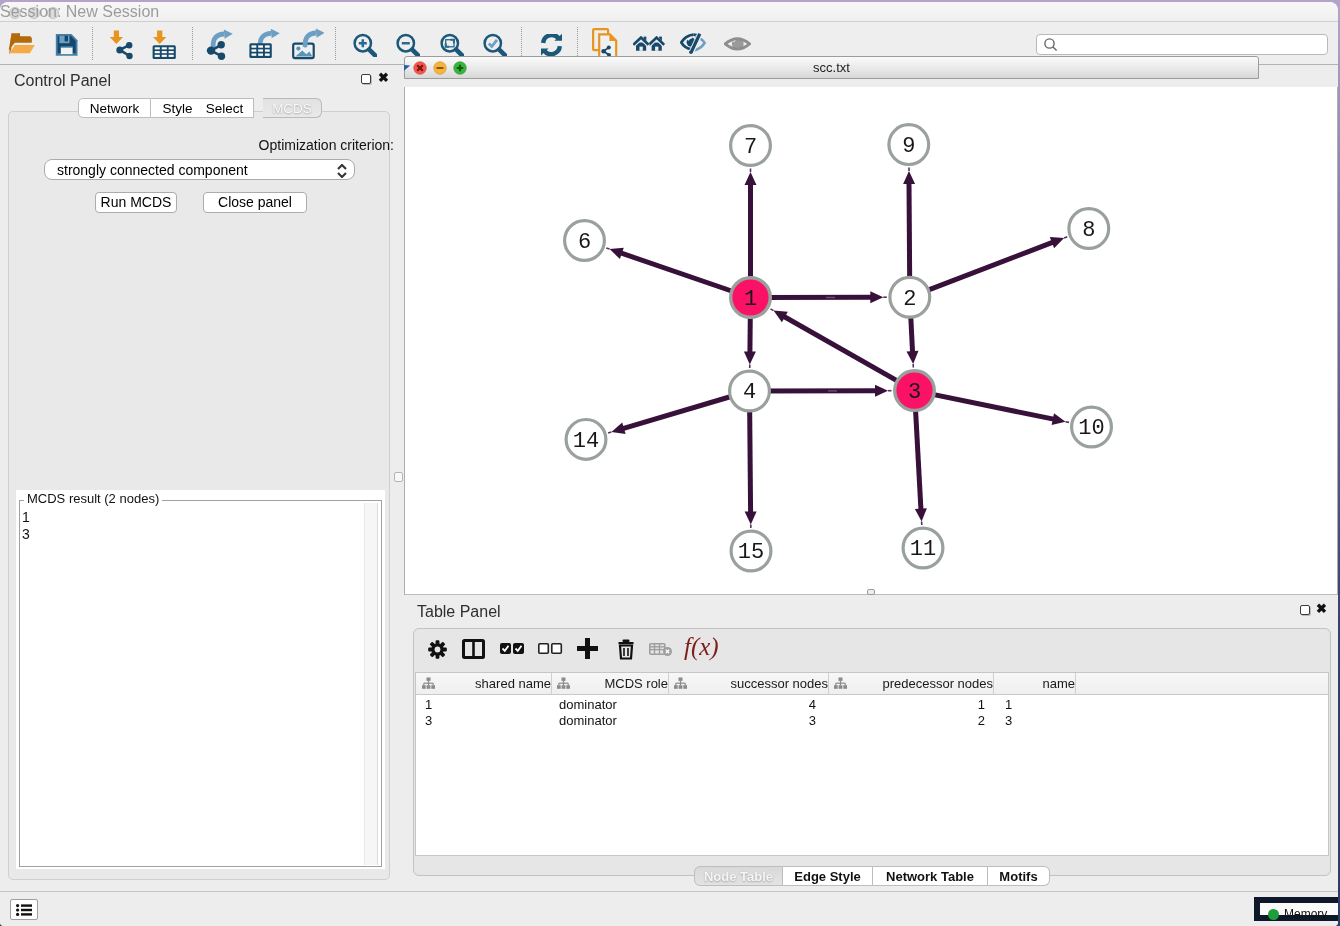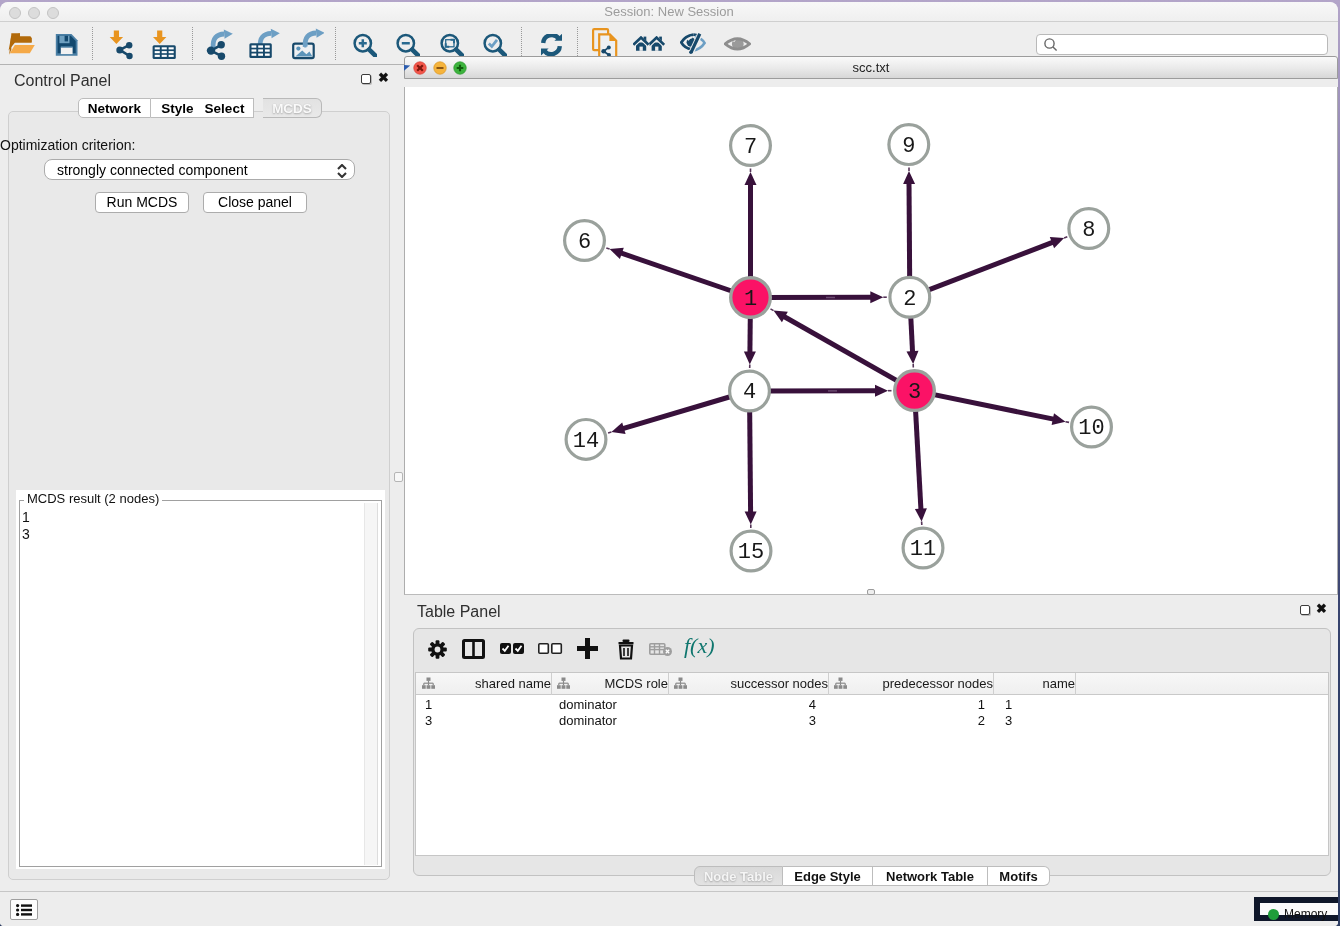--- a/index.html
+++ b/index.html
@@ -3,28 +3,28 @@
 <style>
 *{margin:0;padding:0;box-sizing:border-box}
 html,body{width:1340px;height:926px;overflow:hidden}
 body{font-family:"Liberation Sans",sans-serif;background:#2e3d63;position:relative}
 .abs{position:absolute}
 #desktop{position:absolute;left:0;top:0;width:1340px;height:926px;
  background:linear-gradient(180deg,#b3a5c9 0%,#9287b4 18%,#5f5c8d 45%,#32406a 70%,#2d3c62 100%)}
 #win{position:absolute;left:0;top:2px;width:1338px;height:924px;background:#ededed;border-radius:8px 8px 4px 4px;overflow:hidden}
 #titlebar{position:absolute;left:0;top:0;width:1338px;height:20px;background:linear-gradient(#f8f8f8,#efefef);border-bottom:1px solid #cfcfcf;border-radius:8px 8px 0 0}
 .tl{position:absolute;top:4.5px;width:12px;height:12px;border-radius:50%;background:#dcdcdc;border:1px solid #c3c3c3}
-#wtitle{position:absolute;left:0;top:0;width:100%;text-align:center;font-size:13px;line-height:20px;color:#9c9c9c}
+#wtitle{position:absolute;left:0;top:0;width:100%;text-align:left;font-size:16px;line-height:20px;color:#9c9c9c}
 #toolbar{position:absolute;left:0;top:20px;width:1338px;height:43px;background:#eeeeee;border-bottom:1px solid #b3b3b3}
 .sep{position:absolute;top:5px;height:33px;width:0;border-left:1px dotted #999}
 #search{position:absolute;left:1036px;top:12px;width:292px;height:21px;background:#fff;border:1px solid #b9b9b9;border-radius:4px}
 .panelhead{font-size:16px;color:#2f2f2f}
 .fl-sq{position:absolute;width:10px;height:10px;border:1.6px solid #3c3c3c;border-radius:2px;background:#fff;box-shadow:1px 1px 0 #bbb}
 .fl-x{position:absolute;font-size:13px;font-weight:bold;color:#111;line-height:10px}
-.tab{position:absolute;top:96px;height:20px;background:#fff;border:1px solid #bcbcbc;border-left:none;font-size:13.5px;font-weight:bold;color:#000;text-align:center;line-height:19px;z-index:5}
+.tab{position:absolute;top:96px;height:20px;background:#fff;border:1px solid #bcbcbc;border-left:none;font-size:13.5px;font-weight:normal;color:#000;text-align:center;line-height:19px;z-index:5}
 .btn{position:absolute;background:#fff;border:1px solid #acacac;border-radius:4px;font-size:14px;color:#000;text-align:center;line-height:19px}
 .btab{position:absolute;top:864px;height:20px;background:#fff;border:1px solid #bdbdbd;border-left:none;font-size:13px;font-weight:bold;color:#111;text-align:center;line-height:19px;z-index:5}
 .th-sep{position:absolute;top:0;height:22px;width:1px;background:#cfcfcf}
 .cell{position:absolute;font-size:13px;color:#111;line-height:16px}
 .hcell{position:absolute;top:0;height:22px;font-size:13px;color:#191919;line-height:22px;text-align:right}
 </style></head>
 <body>
 <div id="desktop"></div>
 <div id="win">
  <div id="titlebar">
@@ -180,40 +180,40 @@
  </div>
 
  <div class="abs panelhead" style="left:14px;top:70px">Control Panel</div>
  <div class="fl-sq" style="left:361px;top:72px"></div>
  <div class="fl-x" style="left:378px;top:71px">✖</div>
  <div class="abs" style="left:8px;top:109px;width:382px;height:769px;background:#e9e9e9;border:1px solid #cfcfcf;border-radius:5px"></div>
  <div class="tab" style="left:78px;width:73px;border-left:1px solid #bcbcbc;border-radius:5px 0 0 5px">Network</div>
  <div class="tab" style="left:151px;width:54px">Style</div>
  <div class="tab" style="left:196px;width:58px">Select</div>
  <div class="tab" style="left:263px;width:59px;border-radius:0 6px 6px 0;background:linear-gradient(#e2e2e2,#e9e9e9);color:#fafafa;text-shadow:0 1px 2px #ababab,0 0 1px #c4c4c4;border-color:#b9b9b9">MCDS</div>
- <div class="abs" style="left:0;top:135px;width:394px;text-align:left;font-size:14px;color:#111">Optimization criterion:</div>
+ <div class="abs" style="left:0;top:135px;width:394px;text-align:right;font-size:14px;color:#111">Optimization criterion:</div>
  <div class="abs" style="left:44px;top:157px;width:311px;height:21px;background:#fff;border:1px solid #ababab;border-radius:8px;font-size:14px;line-height:20px;color:#000">
    <span style="padding-left:12px">strongly connected component</span>
    <svg width="12" height="14" viewBox="0 0 12 14" style="position:absolute;right:6px;top:3.5px">
         <polyline points="2,5 6,1 10,5" fill="none" stroke="#333" stroke-width="2.1"></polyline>
         <polyline points="2,9 6,13 10,9" fill="none" stroke="#333" stroke-width="2.1"></polyline>
       </svg>
  </div>
- <div class="btn" style="left:95px;top:190px;width:94px;height:21px">Run MCDS</div>
+ <div class="btn" style="left:95px;top:190px;width:82px;height:21px">Run MCDS</div>
  <div class="btn" style="left:203px;top:190px;width:104px;height:21px">Close panel</div>
 
  <div class="abs" style="left:16px;top:488px;width:369px;height:379px;background:#fff"></div>
  <div class="abs" style="left:19px;top:498px;width:363px;height:367px;border:1px solid #a0a0a0"></div>
  <div class="abs" style="left:24px;top:489px;background:#fff;padding:0 3px;font-size:13px;color:#111">MCDS result (2 nodes)</div>
  <div class="abs" style="left:364px;top:501px;width:14px;height:362px;background:#f6f6f6;border-left:1px solid #e7e7e7;border-right:1px solid #ddd"></div>
  <div class="abs" style="left:22px;top:507px;font-size:14px;line-height:17px;color:#111">1<br>3</div>
 
  <div class="abs" style="left:394px;top:470px;width:9px;height:10px;background:#f8f8f8;border:1px solid #b5b5b5;border-radius:2px"></div>
 
- <div class="abs" style="left:404px;top:54px;width:934px;height:23px;background:linear-gradient(#fafafa,#e9e9e9 55%,#d7d7d7);border:1px solid #9c9c9c;border-radius:3px 3px 0 0">
+ <div class="abs" style="left:404px;top:54px;width:855px;height:23px;background:linear-gradient(#fafafa,#e9e9e9 55%,#d7d7d7);border:1px solid #9c9c9c;border-radius:3px 3px 0 0">
    <div style="position:absolute;left:0;width:100%;text-align:center;font-size:13px;line-height:21px;color:#222">scc.txt</div>
    <svg width="60" height="14" viewBox="0 0 60 14" style="position:absolute;left:8px;top:4px">
      <circle cx="7" cy="7" r="6.2" fill="#f3564a" stroke="#d8453c" stroke-width="0.8"></circle>
      <path d="M4.2,4.2 L9.8,9.8 M9.8,4.2 L4.2,9.8" stroke="#7c150d" stroke-width="2.2"></path>
      <circle cx="27" cy="7" r="6.2" fill="#f6b43c" stroke="#dd9c2b" stroke-width="0.8"></circle>
      <path d="M23.5,7 L30.5,7" stroke="#8a5513" stroke-width="2.2"></path>
      <circle cx="47" cy="7" r="6.2" fill="#3cb33c" stroke="#2f9c32" stroke-width="0.8"></circle>
      <path d="M43.7,7 L50.3,7 M47,3.7 L47,10.3" stroke="#0f5c0c" stroke-width="2.1"></path>
    </svg>
  </div>
@@ -335,21 +335,21 @@
     </svg>
  <svg class="abs" style="left:649px;top:640px" width="24" height="15" viewBox="0 0 24 15">
       <rect x="0.8" y="1.8" width="15" height="10.5" rx="1" fill="none" stroke="#9e9e9e" stroke-width="1.6"></rect>
       <line x1="1" y1="4.8" x2="15.5" y2="4.8" stroke="#9e9e9e" stroke-width="1.4"></line>
       <line x1="1" y1="7.6" x2="15.5" y2="7.6" stroke="#9e9e9e" stroke-width="1.4"></line>
       <line x1="5.5" y1="2" x2="5.5" y2="12" stroke="#9e9e9e" stroke-width="1.4"></line>
       <line x1="10.5" y1="2" x2="10.5" y2="12" stroke="#9e9e9e" stroke-width="1.4"></line>
       <circle cx="18.5" cy="9.5" r="4.5" fill="#9e9e9e"></circle>
       <path d="M16.8,7.8 l3.4,3.4 M20.2,7.8 l-3.4,3.4" stroke="#fff" stroke-width="1.3"></path>
     </svg>
- <div class="abs" style="left:684px;top:631px;font-family:'Liberation Serif',serif;font-style:italic;font-size:22px;color:#0f766e">f(x)</div>
+ <div class="abs" style="left:684px;top:631px;font-family:'Liberation Serif',serif;font-style:italic;font-size:25px;color:#7f1d1d">f(x)</div>
  <div class="abs" style="left:415px;top:670px;width:914px;height:184px;background:#fff;border:1px solid #c6c6c6">
    <div style="position:absolute;left:0;top:0;width:100%;height:22px;background:linear-gradient(#f7f7f7,#efefef);border-bottom:1px solid #c9c9c9"></div>
    <div class="hcell" style="left:0px;width:135px;padding-left:12px"><svg width="13" height="13" viewBox="0 0 13 13" style="position:absolute;left:6px;top:3.5px">
           <rect x="4.5" y="0.5" width="4" height="3.4" fill="#8a8a8a"></rect>
           <line x1="6.5" y1="3.9" x2="6.5" y2="6.2" stroke="#8a8a8a" stroke-width="1.2"></line>
           <line x1="1.8" y1="6.2" x2="11.2" y2="6.2" stroke="#8a8a8a" stroke-width="1.2"></line>
           <line x1="1.8" y1="6.2" x2="1.8" y2="8.2" stroke="#8a8a8a" stroke-width="1.2"></line>
           <rect x="-0.09999999999999987" y="8.2" width="3.8" height="3.6" fill="#8a8a8a"></rect>
           <line x1="6.5" y1="6.2" x2="6.5" y2="8.2" stroke="#8a8a8a" stroke-width="1.2"></line>
           <rect x="4.6" y="8.2" width="3.8" height="3.6" fill="#8a8a8a"></rect>

